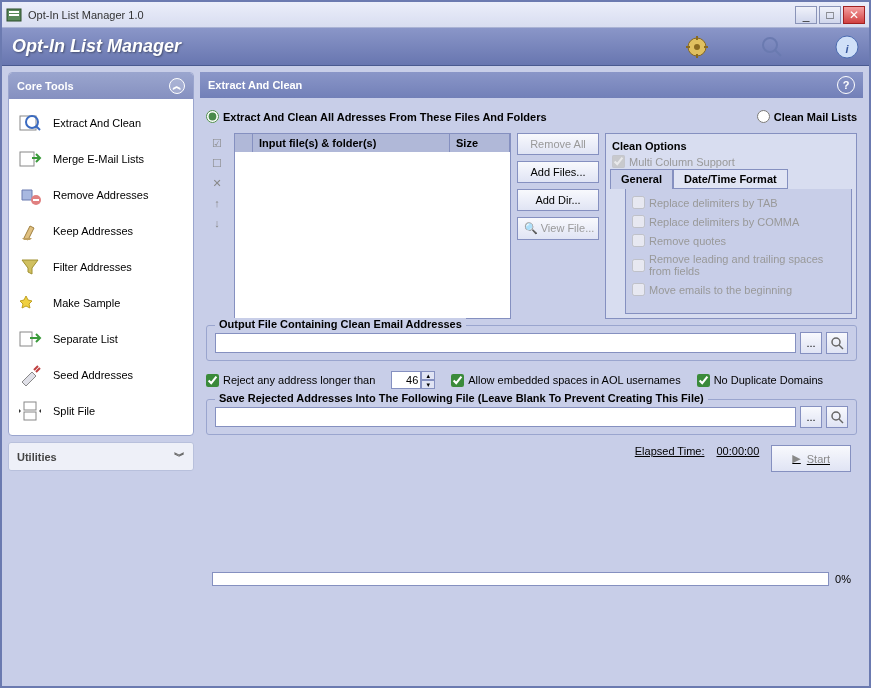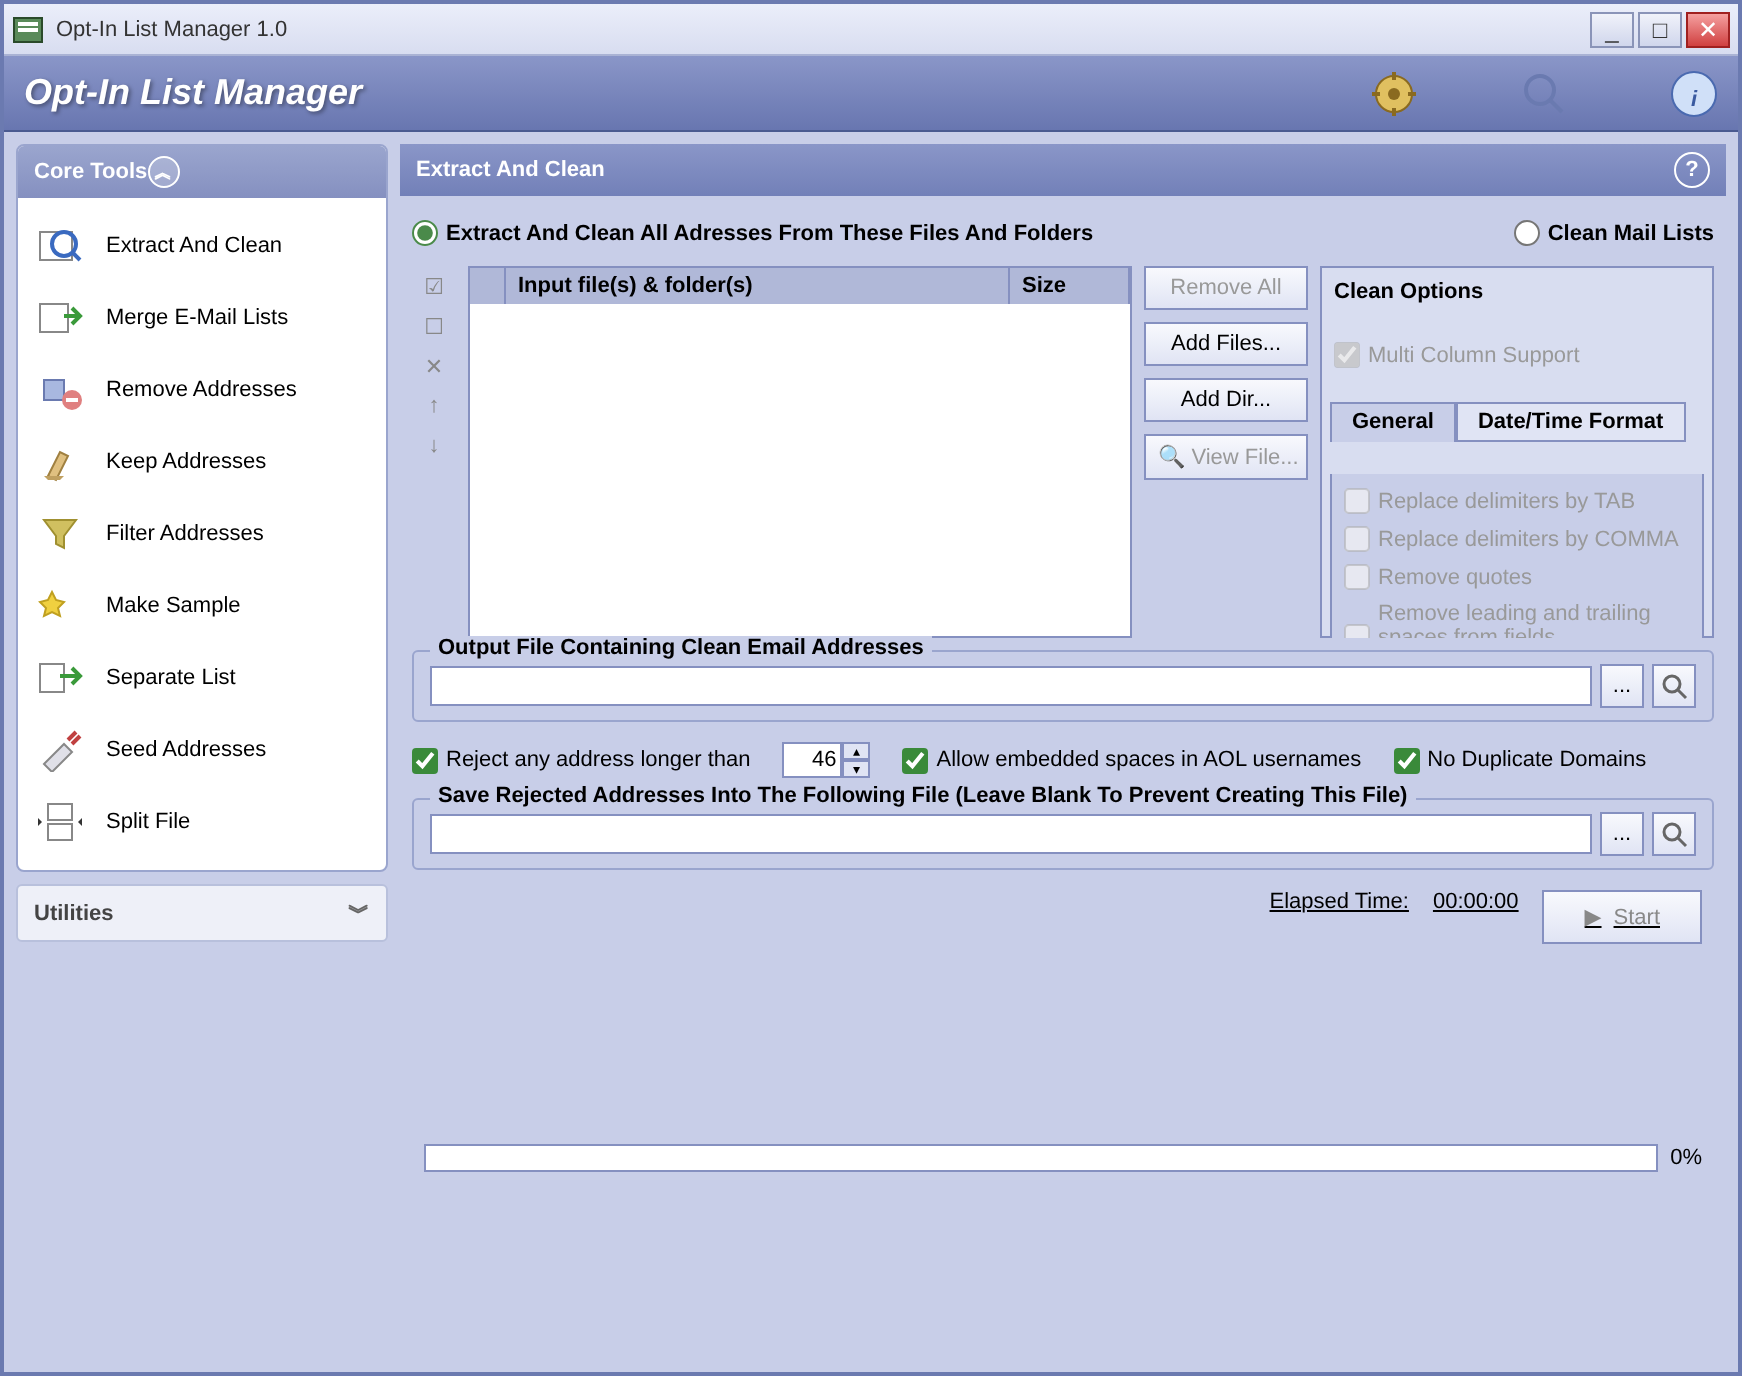--- a/index.html
+++ b/index.html
@@ -9,21 +9,21 @@
 .titlebar .icon { width: 16px; height: 16px; margin-right: 6px; }
 .titlebar .title { flex: 1; color: #333; }
 .titlebar .winbtn { width: 22px; height: 18px; margin-left: 2px; border: 1px solid #8a94b8; background: linear-gradient(#f0f2fa, #d0d6ec); display: flex; align-items: center; justify-content: center; font-size: 12px; color: #333; cursor: pointer; }
 .titlebar .close { background: linear-gradient(#f5a0a0, #d04040); color: #fff; border-color: #a02020; }
 .toolbar { height: 38px; background: linear-gradient(#8a96c8, #6876b0); display: flex; align-items: center; padding: 0 10px; border-bottom: 1px solid #4a5a90; gap: 41px; }
 .toolbar .brand { color: #fff; font-size: 18px; font-weight: bold; font-style: italic; text-shadow: 1px 1px 2px rgba(0,0,0,0.4); flex: 1; }
 .toolbar .tbicon { width: 24px; height: 24px; margin-left: 10px; cursor: pointer; }
 .body { flex: 1; display: flex; background: #c8cee8; padding: 6px; gap: 6px; overflow: hidden; }
 .sidebar { width: 186px; display: flex; flex-direction: column; gap: 6px; }
 .panel { background: #fff; border: 1px solid #9aa5ce; border-radius: 4px; overflow: hidden; }
-.panel-head { background: linear-gradient(#9aa5ce, #8590c0); color: #fff; padding: 5px 8px; font-weight: bold; display: flex; align-items: center; justify-content: flex-start; }
+.panel-head { background: linear-gradient(#9aa5ce, #8590c0); color: #fff; padding: 5px 8px; font-weight: bold; display: flex; align-items: center; justify-content: space-between; }
 .panel-head .chev { width: 16px; height: 16px; border: 1px solid #fff; border-radius: 50%; display: flex; align-items: center; justify-content: center; font-size: 9px; background: rgba(255,255,255,0.2); }
 .panel-body { padding: 6px 4px; }
 .nav-item { display: flex; align-items: center; gap: 8px; padding: 6px 4px; cursor: pointer; }
 .nav-icon { width: 28px; height: 24px; display: flex; align-items: center; justify-content: center; }
 .util-head { background: #eef0f8; color: #444; padding: 6px 8px; font-weight: bold; display: flex; justify-content: space-between; align-items: center; border: 1px solid #b8c0dc; border-radius: 3px; }
 .main { flex: 1; display: flex; flex-direction: column; background: #c8cee8; gap: 4px; overflow: hidden; }
 .section-title { background: linear-gradient(#8a96c8, #7280b8); color: #fff; padding: 4px 8px; font-size: 12px; display: flex; justify-content: space-between; align-items: center; font-weight: bold; }
 .help-icon { width: 18px; height: 18px; border: 1px solid #fff; border-radius: 50%; display: flex; align-items: center; justify-content: center; font-size: 11px; color: #fff; cursor: pointer; }
 .content { flex: 1; padding: 4px 6px; display: flex; flex-direction: column; gap: 6px; overflow: hidden; }
 .radio-row { display: flex; justify-content: space-between; padding: 4px 0; }
@@ -36,28 +36,28 @@
 .grid-head { display: flex; background: #b0b8d8; }
 .grid-head .gh { padding: 3px 6px; font-weight: bold; border-right: 1px solid #8590c0; }
 .gh-corner { width: 18px; }
 .gh-input { flex: 1; }
 .gh-size { width: 60px; border-right: none; }
 .grid-body { flex: 1; }
 .btn-col { width: 82px; display: flex; flex-direction: column; gap: 6px; }
 .wbtn { border: 1px solid #8590c0; background: linear-gradient(#f8f9fd, #e0e4f4); padding: 4px 6px; text-align: center; cursor: pointer; font-size: 11px; white-space: nowrap; }
 .wbtn.disabled { color: #999; cursor: default; }
 .wbtn .bicon { margin-right: 3px; color: #888; }
-.clean-box { width: 197px; border: 1px solid #8590c0; padding: 4px; background: #d8ddf0; display: flex; flex-direction: column; gap: 16px; }
+.clean-box { width: 252px; border: 1px solid #8590c0; padding: 4px; background: #d8ddf0; display: flex; flex-direction: column; gap: 0; }
 .clean-title { font-weight: bold; padding: 2px; }
-.chk { display: flex; align-items: flex-end; gap: 4px; padding: 1px 2px; }
+.chk { display: flex; align-items: center; gap: 4px; padding: 1px 2px; }
 .chk.disabled { color: #999; }
 .tabs { display: flex; }
 .tab { padding: 3px 10px; border: 1px solid #8590c0; background: #e0e4f4; cursor: pointer; font-weight: bold; }
 .tab.active { background: #c8cee8; border-bottom: none; }
-.tabbody { border: 1px solid #8590c0; border-top: none; padding: 6px 4px; background: #c8cee8; flex: 1; display: flex; flex-direction: column; gap: 4px; }
+.tabbody { border: 1px solid #8590c0; border-top: none; padding: 6px 4px; background: #c8cee8; flex: 1; display: flex; flex-direction: column; gap: 4px; margin-left: 15px; }
 .fieldset { border: 1px solid #9aa5ce; border-radius: 3px; padding: 6px 8px; position: relative; }
 .fieldset .legend { position: absolute; top: -8px; left: 8px; background: #c8cee8; padding: 0 4px; font-weight: bold; }
 .output-row { display: flex; gap: 4px; align-items: center; }
 .output-row input[type=text] { flex: 1; border: 1px solid #8590c0; padding: 3px; }
 .sqbtn { width: 22px; height: 22px; border: 1px solid #8590c0; background: linear-gradient(#f8f9fd, #e0e4f4); display: flex; align-items: center; justify-content: center; cursor: pointer; }
 .chk-row { display: flex; gap: 18px; margin-top: 6px; }
 .chk-row label { display: flex; align-items: center; gap: 4px; }
 .opts-row { display: flex; gap: 16px; align-items: center; padding: 4px 0; }
 .opts-row label { display: flex; align-items: center; gap: 4px; }
 .spinner { display: inline-flex; align-items: center; }

